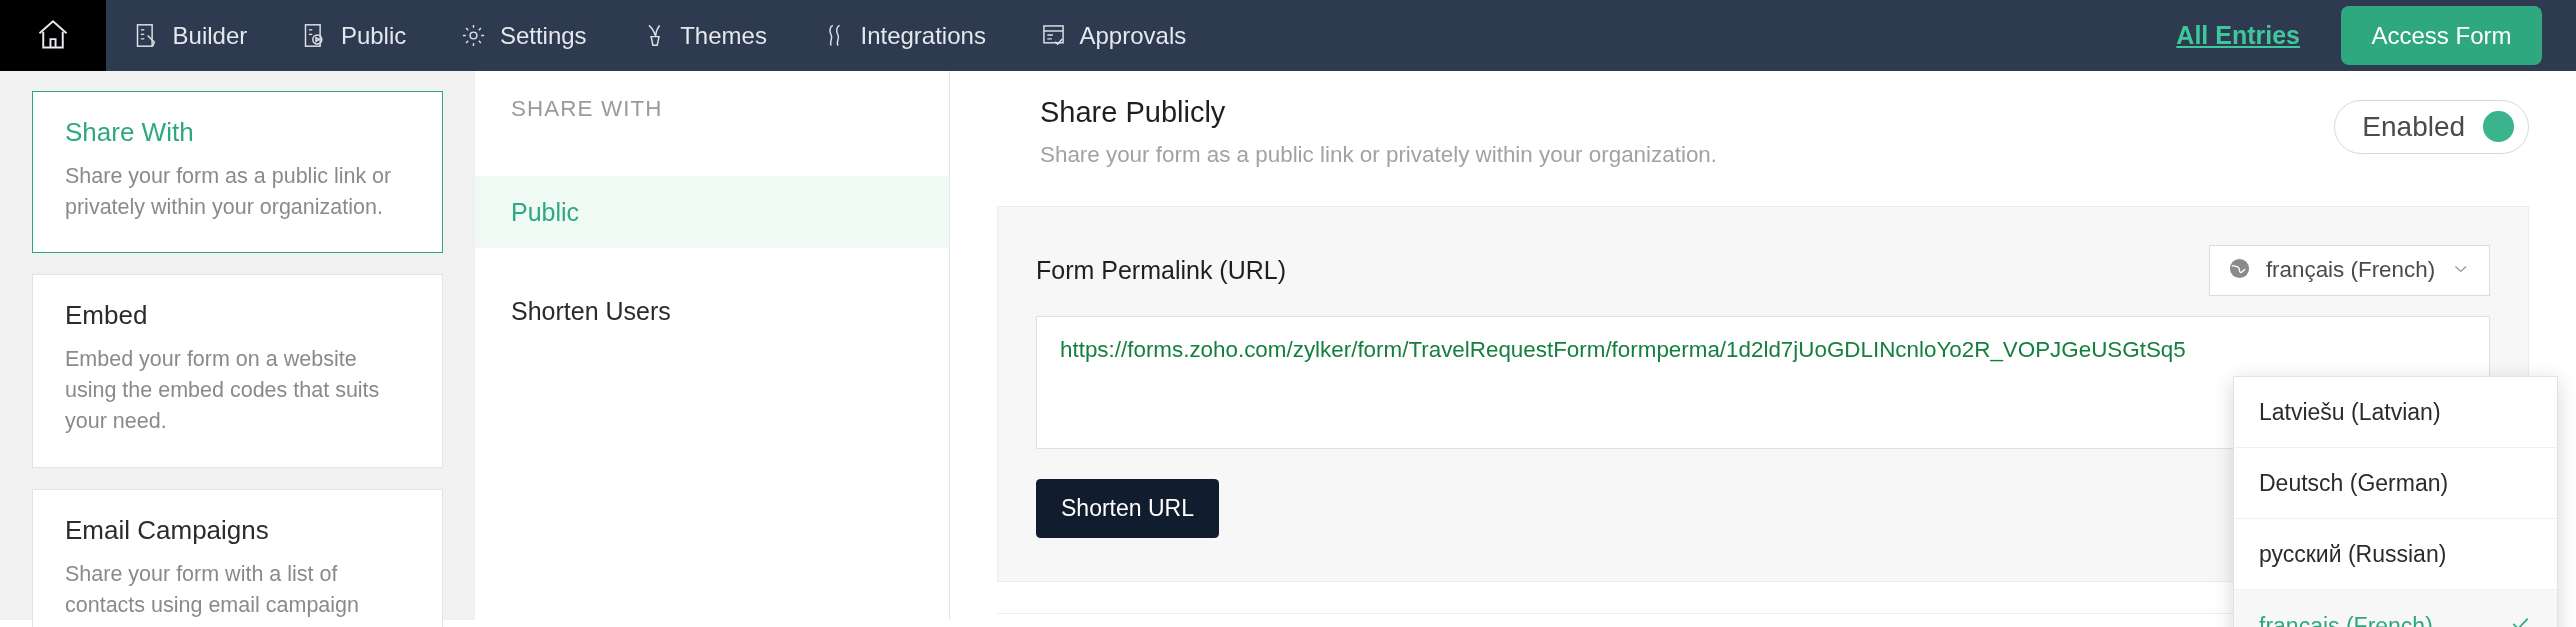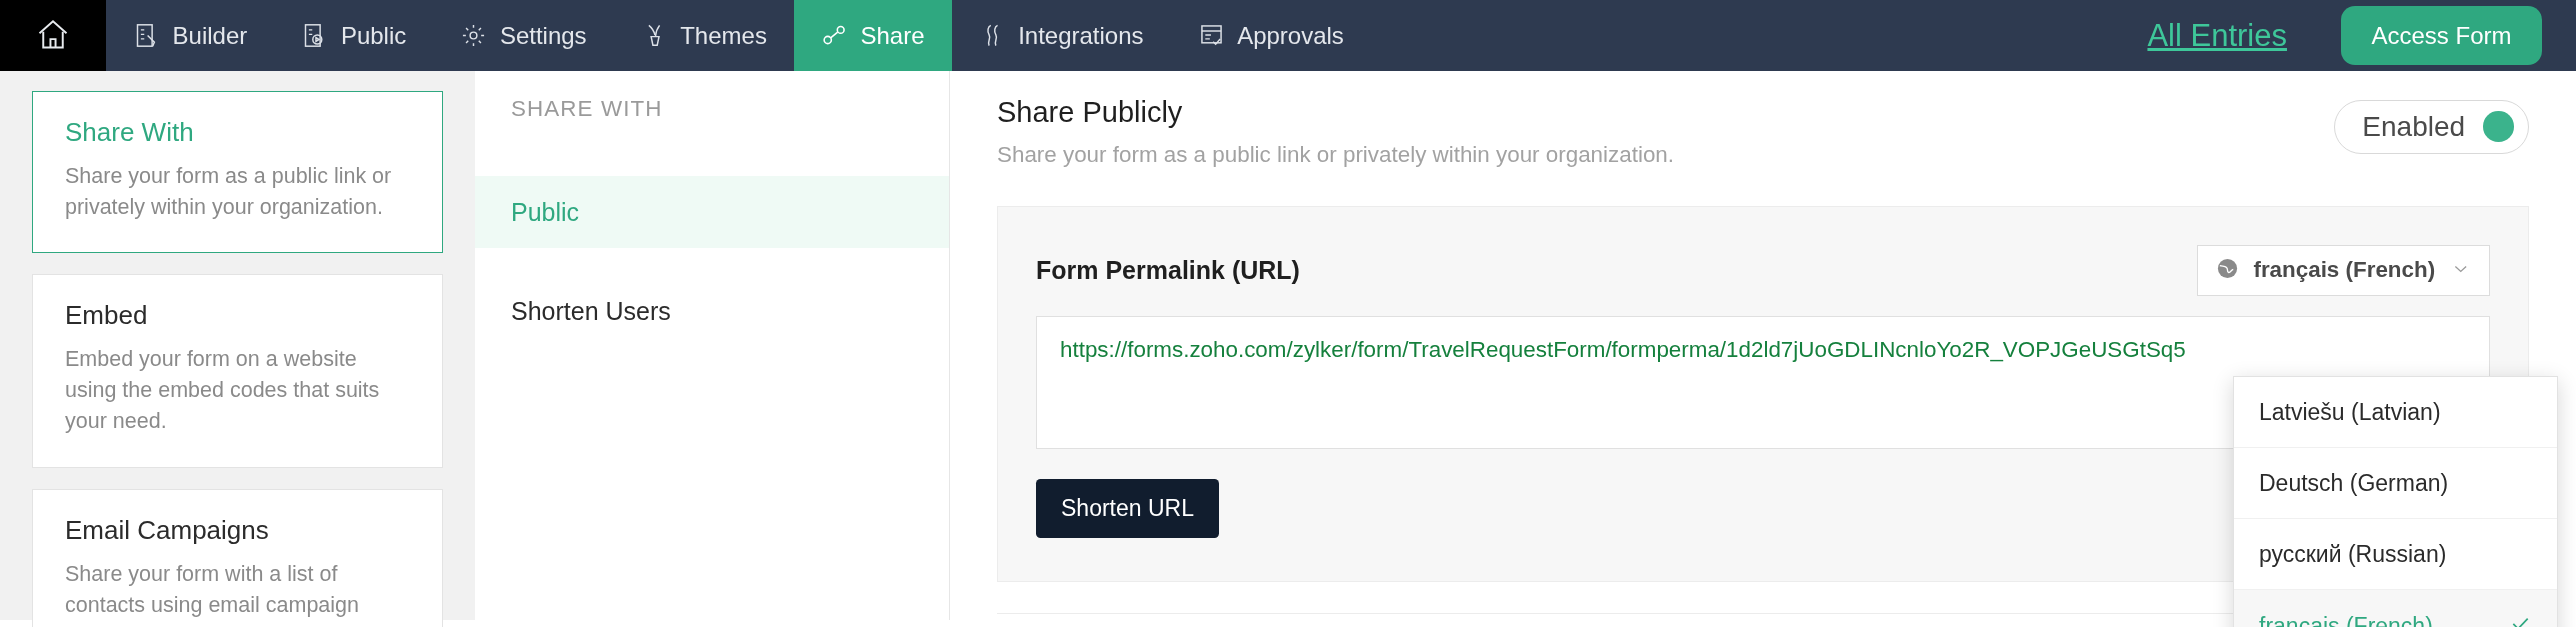--- a/index.html
+++ b/index.html
@@ -34,33 +34,33 @@
     white-space: nowrap;
   }
   .nav-item.active { background: #2fa880; color: #ffffff; }
   .nav-icon { display: flex; align-items: center; }
   .nav-right {
     margin-left: auto;
     display: flex; align-items: center; gap: 41px;
     padding-right: 34px;
   }
   .all-entries {
-    color: #3ec79a; font-size: 31px;
+    color: #3ec79a; font-size: 25px;
     text-decoration: underline; cursor: pointer;
     white-space: nowrap;
+    font-weight: bold;
   }
   .access-form-btn {
     background: #2fa880; color: #ffffff;
     font-size: 24px;
-    border: none; border-radius: 14px;
+    border: none; border-radius: 8px;
     padding: 15.2px 30.5px;
     cursor: pointer;
     font-family: "Liberation Sans", sans-serif;
     white-space: nowrap;
-    margin-left: 13px;
   }
 
   
   .workspace {
     display: flex;
     height: 549px;
     background: #f1f1f1;
     align-items: stretch;
   }
 
@@ -113,21 +113,21 @@
   .main-col {
     flex: 1;
     background: #ffffff;
     padding: 25px 47px 0 47px;
     position: relative;
     min-width: 0;
   }
   .main-head {
     display: flex; align-items: flex-start;
   }
-  .main-head-text { flex: 1; min-width: 0; }
+  .main-head-text { flex: 1; min-width: 0; margin-left: 43px; }
   .main-title { font-size: 29px; color: #1f1f1f; margin-bottom: 12.6px; }
   .main-sub { font-size: 22.4px; color: #a2a2a2; }
   .toggle-pill {
     display: flex; align-items: center; gap: 18px;
     border: 0.9px solid #d9d9d9; border-radius: 36px;
     padding: 10px 14.4px 10px 27px;
     cursor: pointer; flex-shrink: 0;
     margin-top: 3.6px;
   }
   .toggle-label { font-size: 28px; color: #4a4a4a; }
@@ -139,21 +139,20 @@
   .panel {
     margin-top: 38px;
     background: #f7f7f7;
     border: 0.9px solid #ececec;
     padding: 38px 38px 43px 38px;
     position: relative;
   }
   .panel-row {
     display: flex; align-items: center; justify-content: space-between;
     margin-bottom: 20px;
-    font-weight: bold;
   }
   .panel-label { font-size: 25px; color: #1f1f1f; }
 
   .lang-select {
     display: flex; align-items: center; gap: 14.4px;
     background: #ffffff;
     border: 0.9px solid #dcdcdc;
     padding: 11.7px 18px;
     cursor: pointer;
     position: relative; z-index: 5;
@@ -259,30 +258,20 @@
       <span class="nav-icon">
         <svg width="27" height="27" viewBox="0 0 24 24" fill="none" stroke="#dde1e8" stroke-width="1.3">
           <path d="M7 3c3 2.4 4.6 5.4 5.4 8.6"></path>
           <path d="M16.5 3c-2.2 3-3.4 6.4-3.6 9.6"></path>
           <path d="M9 13h7l-1.6 7.6H10.6z"></path>
         </svg>
       </span>
       <span>Themes</span>
     </div>
 
-    <div class="nav-item active">
-      <span class="nav-icon">
-        <svg width="27" height="27" viewBox="0 0 24 24" fill="none" stroke="#ffffff" stroke-width="1.4">
-          <circle cx="6" cy="16" r="3.2"></circle>
-            <circle cx="17.5" cy="7" r="3"></circle>
-          <path d="M8.6 14.2 14.8 9"></path>
-        </svg>
-      </span>
-      <span>Share</span>
-    </div>
 
     <div class="nav-item">
       <span class="nav-icon">
         <svg width="27" height="27" viewBox="0 0 24 24" fill="none" stroke="#dde1e8" stroke-width="1.3">
           <path d="M9 21c-2-4 2-6 0-9.5S8 4 10.5 3"></path>
           <path d="M15 21c-2-4 2-6 0-9.5S14 4 16.5 3"></path>
         </svg>
       </span>
       <span>Integrations</span>
     </div>

